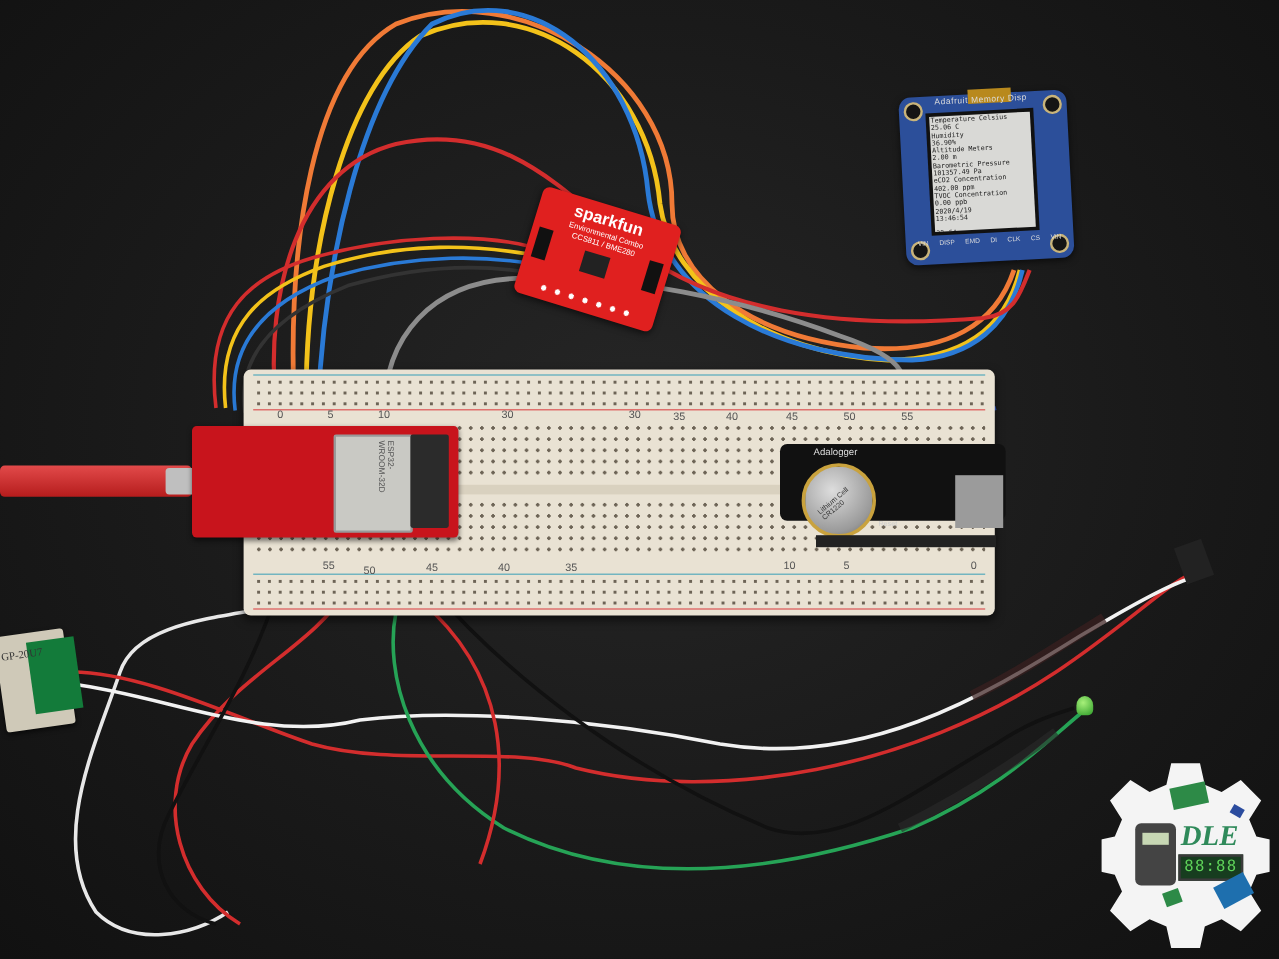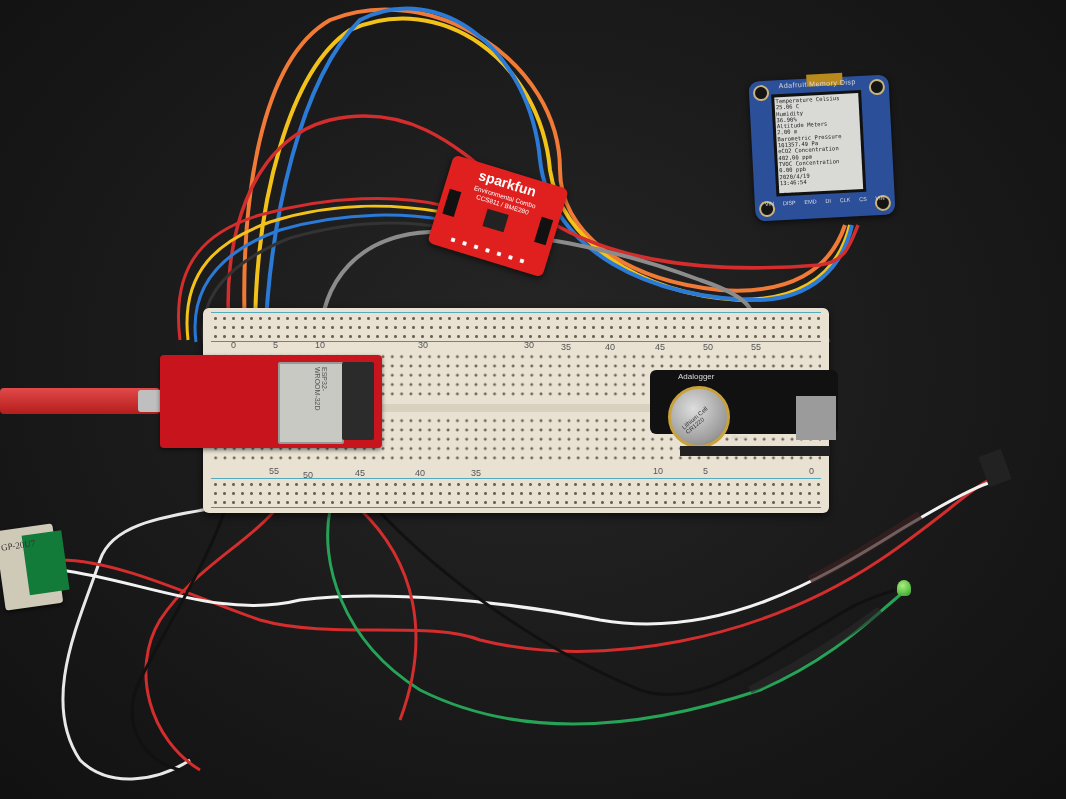--- a/index.html
+++ b/index.html
@@ -195,13 +195,27 @@
   </div>
 
   <div class="gps">
     <div class="pcb"></div>
     <span class="lbl">GP-20U7</span>
   </div>
 
   <div class="switch"></div>
   <div class="led"></div>
 
+  <div class="logo">
+    <svg width="140" height="158" viewBox="0 0 140 158">
+      <path d="M58 4 h24 l4 18 l14 6 l16 -10 l17 17 l-10 16 l6 14 l18 4 v24 l-18 4 l-6 14 l10 16 l-17 17 l-16 -10 l-14 6 l-4 18 h-24 l-4 -18 l-14 -6 l-16 10 l-17 -17 l10 -16 l-6 -14 l-18 -4 v-24 l18 -4 l6 -14 l-10 -16 l17 -17 l16 10 l14 -6 z" fill="#f4f4f4"></path>
+    </svg>
+    <div class="pi"></div>
+    <div class="small"></div>
+    <div class="meter">
+        <div class="scr"></div>
+      </div>
+    <span class="dle">DLE</span>
+    <div class="seg">88:88</div>
+    <div class="zero"></div>
+    <div class="uno"></div>
+  </div>
 </div>
 
 </body></html>

